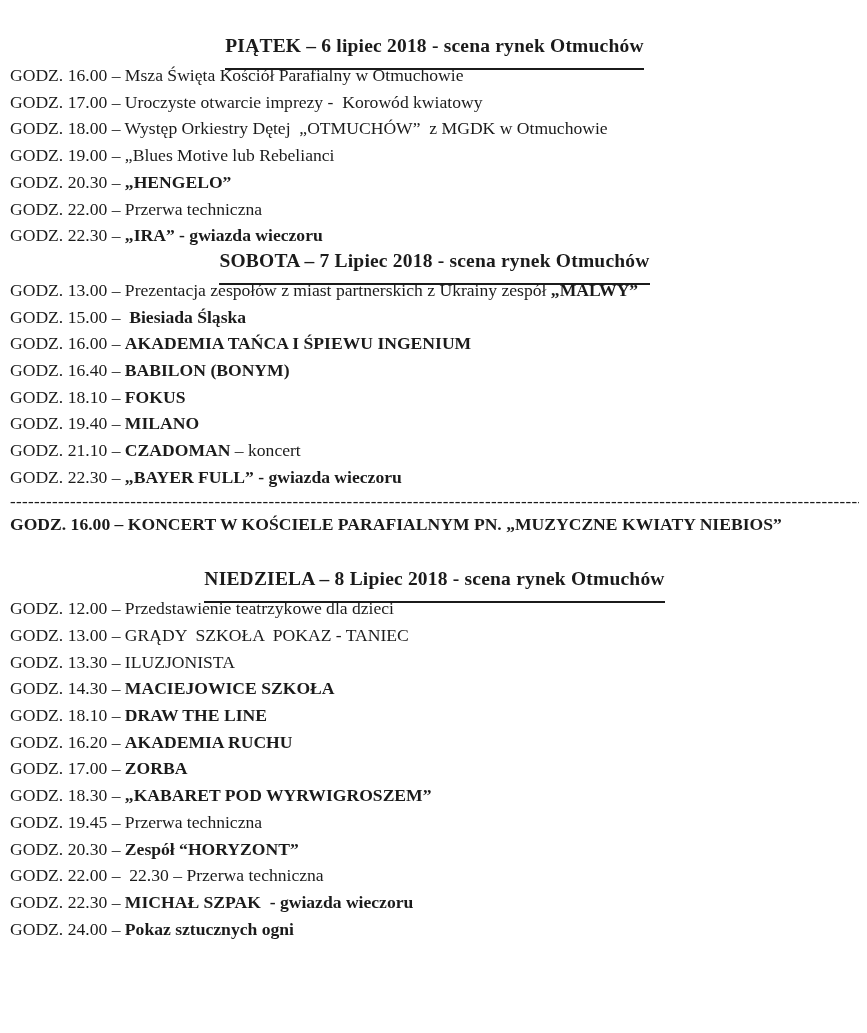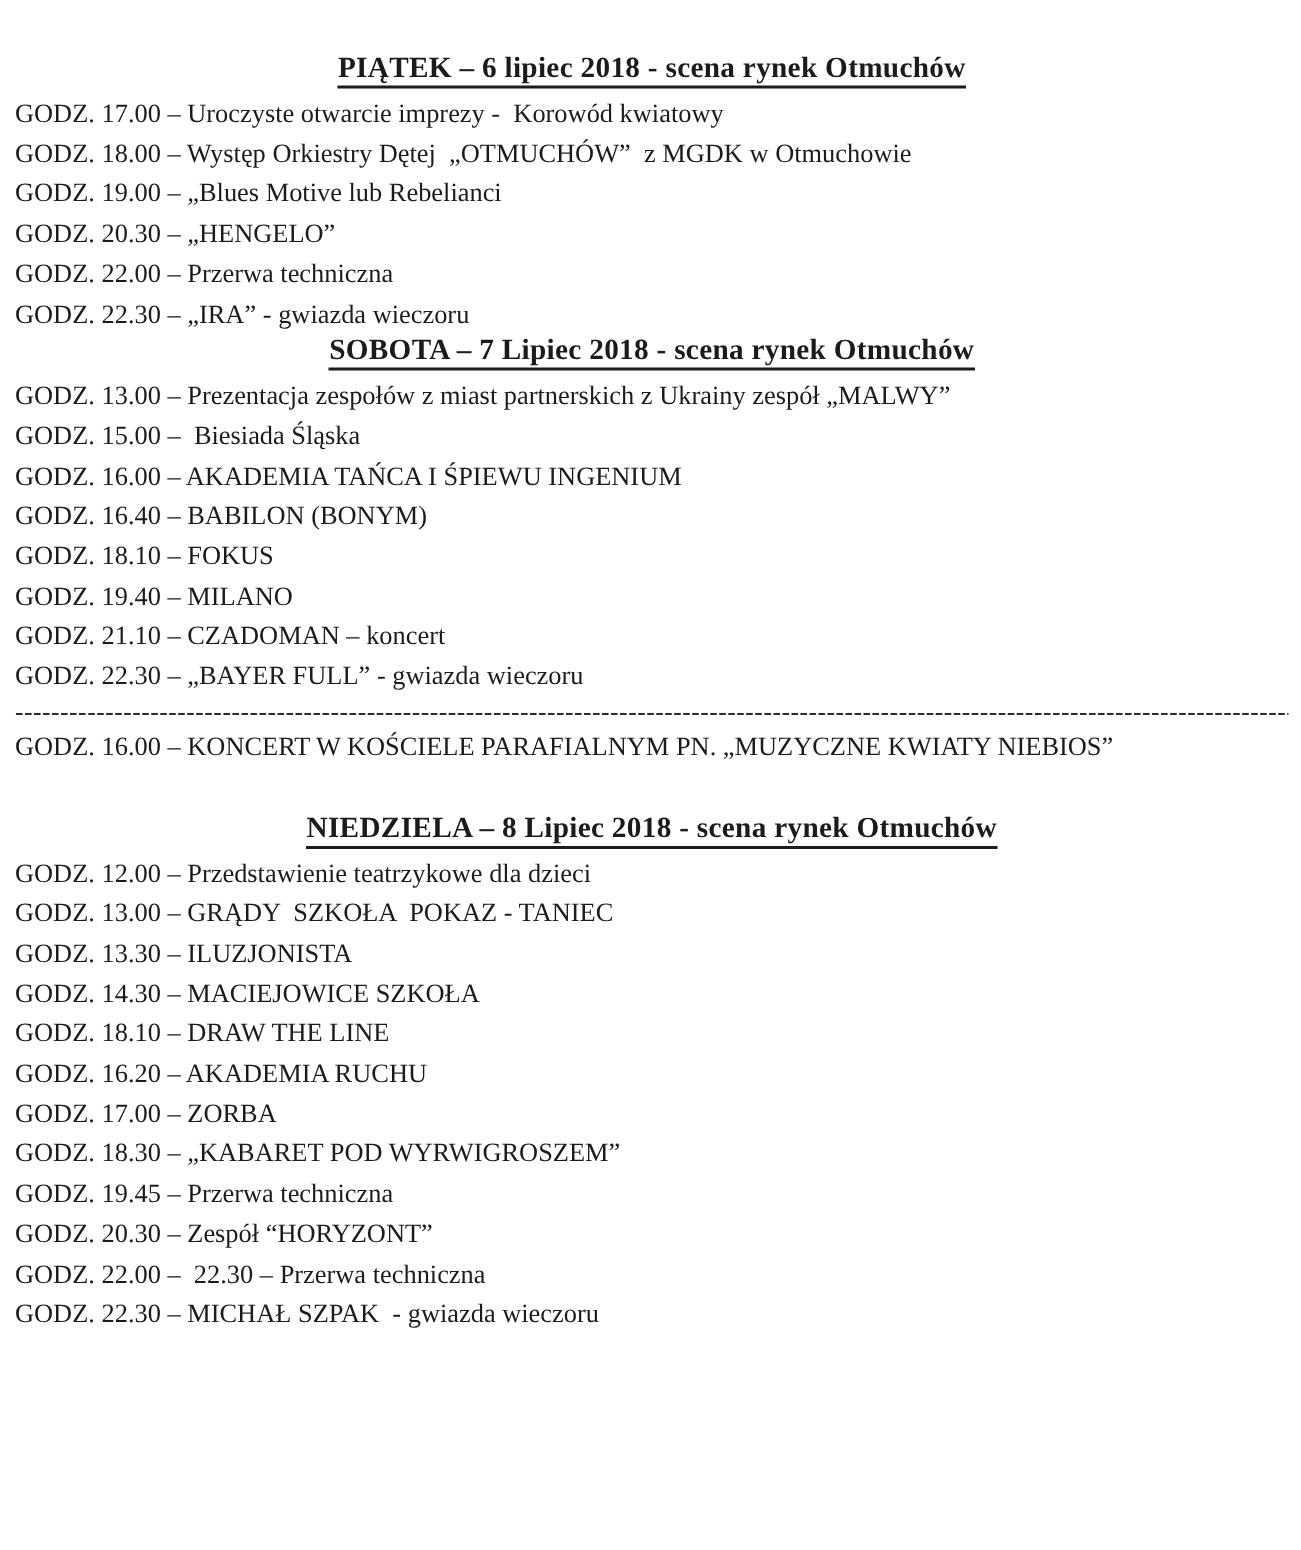--- a/index.html
+++ b/index.html
@@ -24,46 +24,47 @@
   .section-title {
     margin: 0 0 5px 0;
     text-align: center;
     font-size: 19.5px;
     line-height: 23px;
     font-weight: 700;
     letter-spacing: 0.2px;
   }
   .section-title .u {
     border-bottom: 2px solid #1b1b1b;
-    padding-bottom: 1px;
+    padding-bottom: 12px;
   }
   .row {
     font-size: 17.6px;
     line-height: 26.7px;
     white-space: pre;
     overflow: hidden;
   }
-  .row .b { font-weight: 400; }
+  .row .b { font-weight: 700; }
   .sep-line {
     margin-top: 4px;
     font-size: 17px;
     line-height: 14px;
     letter-spacing: 0.35px;
     white-space: nowrap;
     overflow: hidden;
   }
   .after-row { margin-top: 2px; }
 </style>
 </head>
 <body>
 
 <div class="page">
   <main>
       <section class="sec ">
         <h2 class="section-title"><span class="u">PIĄTEK – 6 lipiec 2018 - scena rynek Otmuchów</span></h2>
+        <div class="row"><span class="">GODZ. 16.00 – Msza Święta Kościół Parafialny w Otmuchowie</span></div>
         <div class="row"><span class="">GODZ. 17.00 – Uroczyste otwarcie imprezy -  Korowód kwiatowy</span></div>
         <div class="row"><span class="">GODZ. 18.00 – Występ Orkiestry Dętej  „OTMUCHÓW”  z MGDK w Otmuchowie</span></div>
         <div class="row"><span class="">GODZ. 19.00 – „Blues Motive lub Rebelianci</span></div>
         <div class="row"><span class="">GODZ. 20.30 – </span><span class="b">„HENGELO”</span></div>
         <div class="row"><span class="">GODZ. 22.00 – Przerwa techniczna</span></div>
         <div class="row"><span class="">GODZ. 22.30 – </span><span class="b">„IRA” - gwiazda wieczoru</span></div>
       </section>
       <section class="sec gap-sat">
         <h2 class="section-title"><span class="u">SOBOTA – 7 Lipiec 2018 - scena rynek Otmuchów</span></h2>
         <div class="row"><span class="">GODZ. 13.00 – Prezentacja zespołów z miast partnerskich z Ukrainy zespół </span><span class="b">„MALWY”</span></div>
@@ -84,15 +85,16 @@
         <div class="row"><span class="">GODZ. 13.30 – ILUZJONISTA</span></div>
         <div class="row"><span class="">GODZ. 14.30 – </span><span class="b">MACIEJOWICE SZKOŁA</span></div>
         <div class="row"><span class="">GODZ. 18.10 – </span><span class="b">DRAW THE LINE</span></div>
         <div class="row"><span class="">GODZ. 16.20 – </span><span class="b">AKADEMIA RUCHU</span></div>
         <div class="row"><span class="">GODZ. 17.00 – </span><span class="b">ZORBA</span></div>
         <div class="row"><span class="">GODZ. 18.30 – </span><span class="b">„KABARET POD WYRWIGROSZEM”</span></div>
         <div class="row"><span class="">GODZ. 19.45 – Przerwa techniczna</span></div>
         <div class="row"><span class="">GODZ. 20.30 – </span><span class="b">Zespół “HORYZONT”</span></div>
         <div class="row"><span class="">GODZ. 22.00 –  22.30 – Przerwa techniczna</span></div>
         <div class="row"><span class="">GODZ. 22.30 – </span><span class="b">MICHAŁ SZPAK  - gwiazda wieczoru</span></div>
+        <div class="row"><span class="">GODZ. 24.00 – </span><span class="b">Pokaz sztucznych ogni</span></div>
       </section>
     </main>
 </div>
 
 </body></html>

